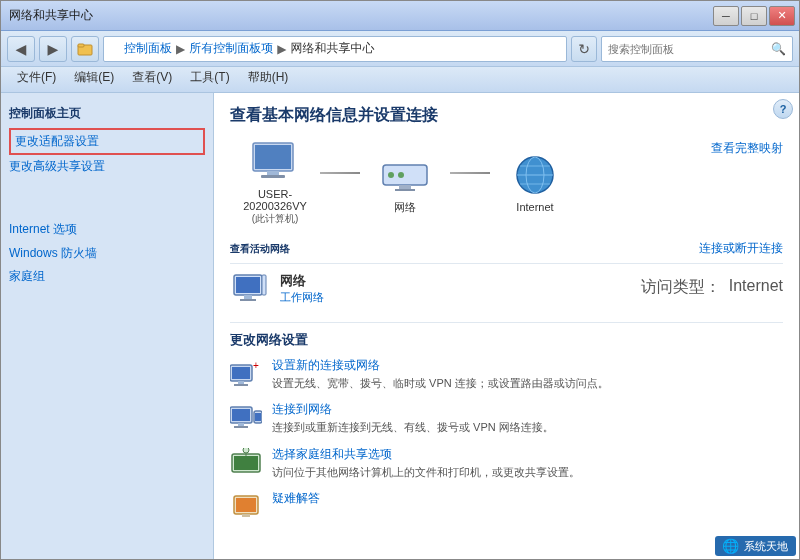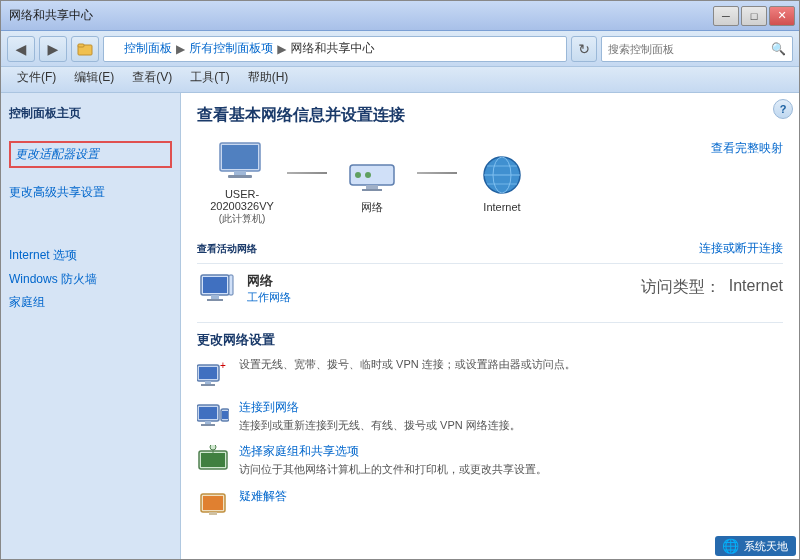--- a/index.html
+++ b/index.html
@@ -181,22 +181,21 @@
       cursor: pointer;
       padding: 2px 0;
       text-decoration: none;
       line-height: 1.6;
     }
     .sidebar-link.highlighted {
       border: 2px solid #e05050;
       padding: 2px 4px;
       color: #0066cc;
       display: inline-block;
-      margin: 13px 0;
-      font-style: italic;
+      margin: 0 0;
     }
 
     
     .content {
       flex: 1;
       background: white;
       overflow-y: auto;
       padding: 12px 16px;
       position: relative;
     }
@@ -401,21 +400,21 @@
       border-radius: 3px;
       display: flex;
       align-items: center;
       gap: 4px;
     }
     .watermark-icon {
       font-size: 14px;
     }
 
     .sidebar-wrapper {
-      width: 180px;
+      width: 213px;
       background: #d6e4f5;
       border-right: 1px solid #b0c8e0;
       flex-shrink: 0;
       display: flex;
       flex-direction: column;
       padding: 8px;
       overflow: hidden;
       position: relative;
     }
     .sidebar-also-see-section {
@@ -567,20 +566,21 @@
         <div class="setting-icon">
           <svg width="32" height="28" viewBox="0 0 32 28">
             <rect x="0" y="6" width="22" height="16" rx="2" fill="#c8d8f0" stroke="#6080b0" stroke-width="1.5"></rect>
             <rect x="2" y="8" width="18" height="12" fill="#4070c0"></rect>
             <rect x="8" y="22" width="6" height="3" fill="#a0b8d8"></rect>
             <rect x="4" y="25" width="14" height="2" fill="#8090a8"></rect>
             <text x="23" y="10" font-size="10" fill="#c00">+</text>
           </svg>
         </div>
         <div class="setting-content">
+          <a class="setting-link">设置新的连接或网络</a>
           <span class="setting-desc">设置无线、宽带、拨号、临时或 VPN 连接；或设置路由器或访问点。</span>
         </div>
       </div>
 
       <div class="setting-item">
         <div class="setting-icon">
           <svg width="32" height="28" viewBox="0 0 32 28">
             <rect x="0" y="4" width="22" height="16" rx="2" fill="#c8d8f0" stroke="#6080b0" stroke-width="1.5"></rect>
             <rect x="2" y="6" width="18" height="12" fill="#4070c0"></rect>
             <rect x="8" y="20" width="6" height="3" fill="#a0b8d8"></rect>

